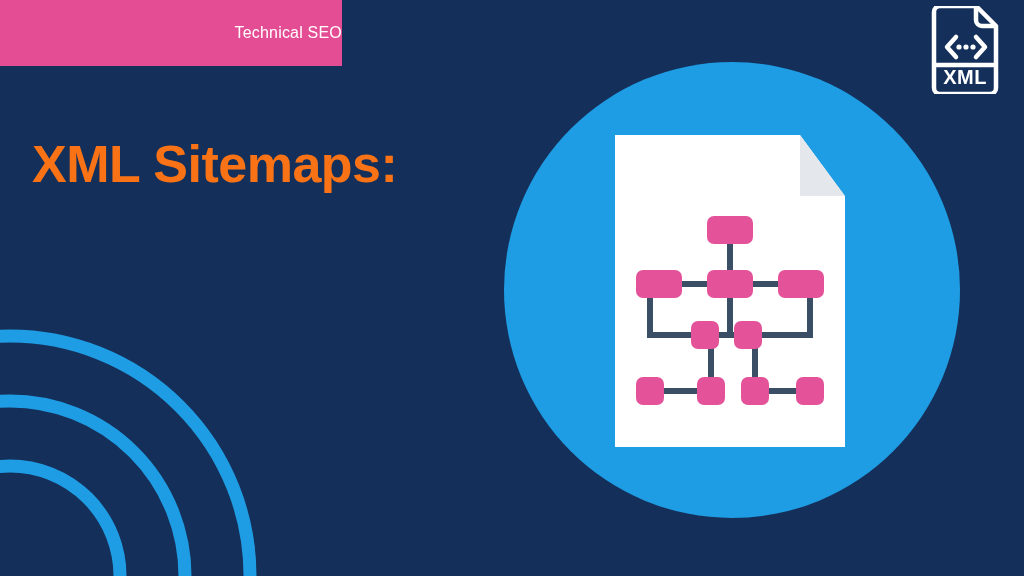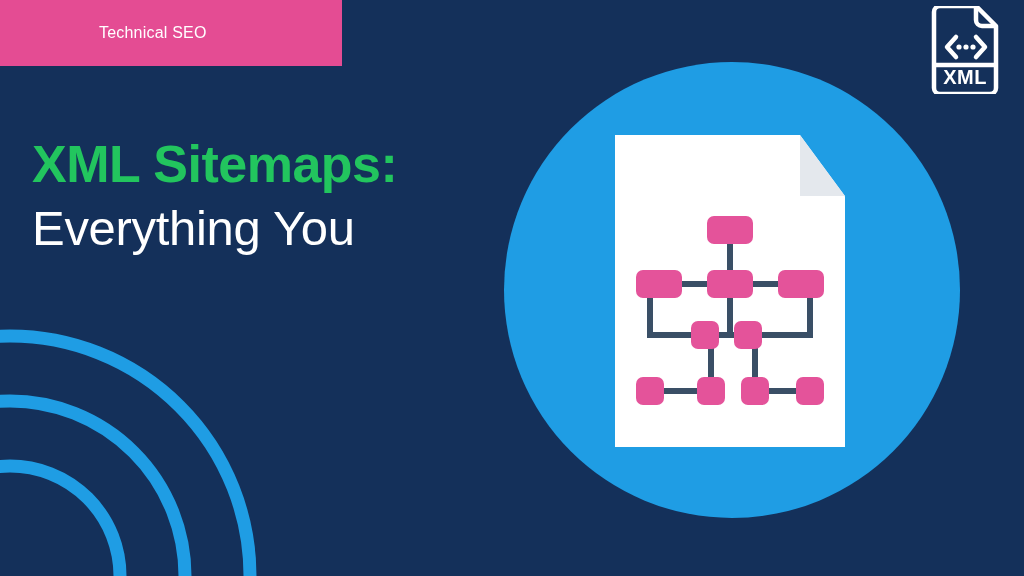--- a/index.html
+++ b/index.html
@@ -30,39 +30,40 @@
   
   .badge {
     position: absolute;
     left: 0;
     top: 0;
     width: 342px;
     height: 66px;
     background: #e44c93;
     display: flex;
     align-items: center;
+    justify-content: flex-end;
   }
   .badge-label {
     color: #ffffff;
     font-size: 16px;
     letter-spacing: 0.2px;
     margin-left: 99px;
     white-space: nowrap;
   }
 
   
   .headline {
     position: absolute;
     left: 32px;
     top: 136px;
     width: 470px;
   }
   .headline-main {
     display: block;
-    color: #22c55e;
+    color: #f97316;
     font-size: 52px;
     font-weight: 700;
     line-height: 1.08;
     letter-spacing: -0.5px;
     margin-bottom: 8px;
   }
   .headline-sub {
     display: block;
     color: #ffffff;
     font-size: 49px;
@@ -134,21 +135,20 @@
       <circle cx="10" cy="280" r="240"></circle>
     </g>
   </svg>
 
   <div class="badge">
     <span class="badge-label">Technical SEO</span>
   </div>
 
   <div class="headline">
     <span class="headline-main">XML Sitemaps:</span>
-    <span class="headline-sub">Everything You</span>
   </div>
 
   <div class="hero-circle"></div>
 
   <div class="doc-page">
     <div class="doc-body"></div>
     <div class="doc-fold"></div>
 
     <svg class="sitemap" viewBox="0 0 230 312" aria-hidden="true">
 

